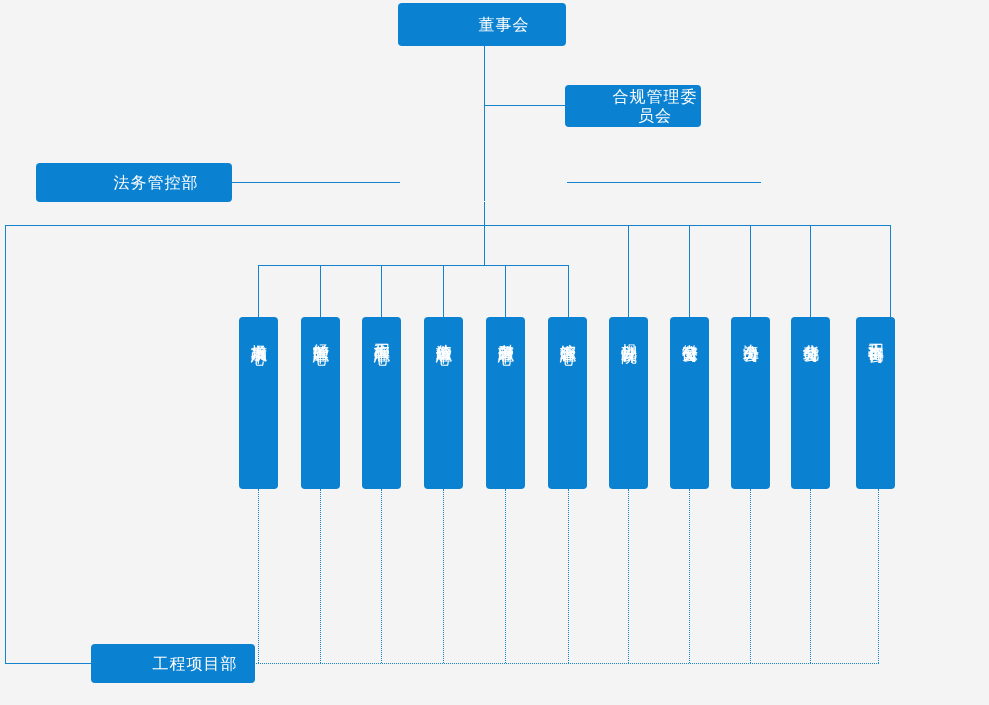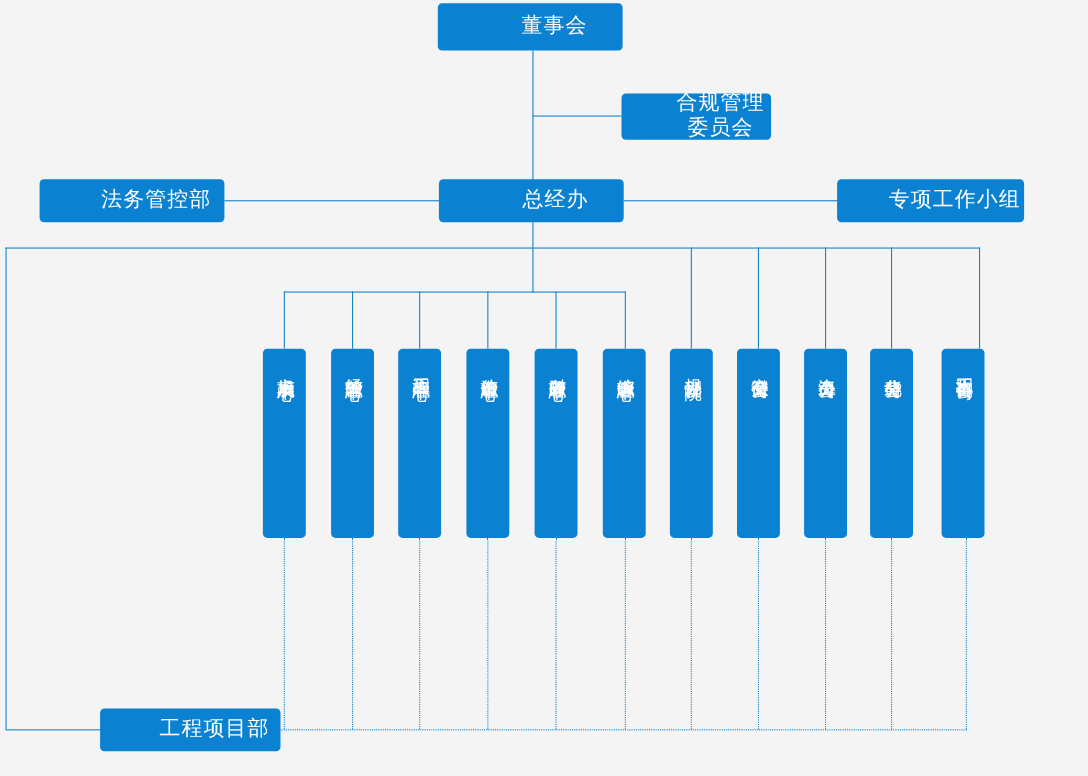--- a/index.html
+++ b/index.html
@@ -28,21 +28,21 @@
     border-radius: 4px;
     box-sizing: border-box;
     display: flex;
     align-items: center;
     justify-content: center;
     text-align: center;
     letter-spacing: 1px;
     z-index: 3;
   }
   .node.horiz {
-    font-size: 19px;
+    font-size: 16px;
     line-height: 1.2;
     padding-left: 44px;
   }
   .node.vert {
     writing-mode: vertical-rl;
     text-orientation: upright;
     font-size: 16px;
     line-height: 1.18;
     letter-spacing: 1px;
     padding-top: 14px;
@@ -119,25 +119,23 @@
   <div class="dln v" style="left:628px; top:489px; height:174px;"></div>
   <div class="dln v" style="left:689px; top:489px; height:174px;"></div>
   <div class="dln v" style="left:750px; top:489px; height:174px;"></div>
   <div class="dln v" style="left:810px; top:489px; height:174px;"></div>
   <div class="dln v" style="left:878px; top:489px; height:174px;"></div>
 
   <div class="node horiz" style="left:398px; top:3px; width:168px; height:43px;">董事会</div>
 
   <div class="node horiz" style="left:565px; top:85px; width:136px; height:42px;">合规管理委员会</div>
 
-  <div class="node horiz" style="left:36px; top:163px; width:168px; height:39px;">法务管控部</div>
+  <div class="node horiz" style="left:36px; top:163px; width:196px; height:39px;">法务管控部</div>
 
-  <div class="node horiz" style="left:399px; top:163px; width:168px; height:39px;">总经办</div>
 
-  <div class="node horiz" style="left:761px; top:163px; width:170px; height:39px;">专项工作小组</div>
 
   <div class="node vert" style="left:239px; top:317px; width:39px; height:172px;">市场发展中心</div>
 
   <div class="node vert" style="left:301px; top:317px; width:39px; height:172px;">经营管理中心</div>
 
   <div class="node vert" style="left:362px; top:317px; width:39px; height:172px;">工程管理中心</div>
 
   <div class="node vert" style="left:424px; top:317px; width:39px; height:172px;">造价管理中心</div>
 
   <div class="node vert" style="left:486px; top:317px; width:39px; height:172px;">财务管理中心</div>

